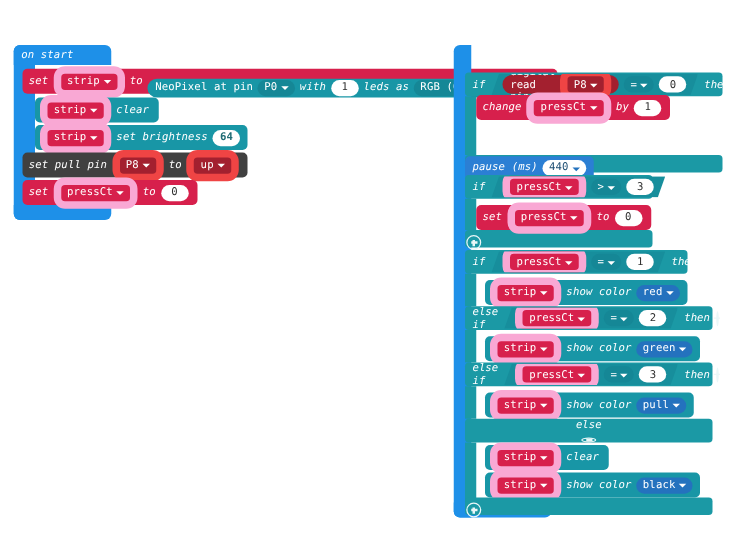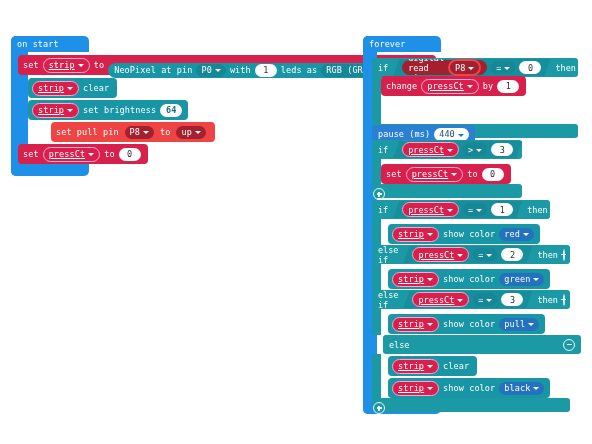--- a/index.html
+++ b/index.html
@@ -39,39 +39,39 @@
   .evt { background: #1E90E8; }
   .evt-body { background: #1E90E8; position: absolute; }
 
   .stmt {
     border-radius: 4px;
     padding: 0 5px;
     height: 19px;
     gap: 4px;
   }
   .s-red    { background: #D7204C; }
-  .s-dkred  { background: #ef4444; margin-left: 33px; }
+  .s-dkred  { background: #404040; }
   .s-teal   { background: #1896A6; }
   .s-blue   { background: #2B7FD4; }
 
-  .lbl { display: inline-block; }
+  .lbl { display: inline-block; font-style: italic; }
 
   
   .pill {
     display: inline-flex;
     align-items: center;
     gap: 3px;
     border-radius: 9px;
     padding: 0 5px;
     height: 13px;
     font-size: 8.5px;
     color: #ffffff;
   }
-  .pill-var   { background: #D7204C; border:1px solid #f9a8d4;text-decoration:underline; }
-  .pill-dkvar { background: #A3202F; border:2px solid #ef4444; }
+  .pill-var   { background: #D7204C; border:6px solid #f9a8d4; }
+  .pill-dkvar { background: #A3202F; border:6px solid #ef4444; }
   .pill-field { background: #158796; }
   .pill-blue  { background: #2472BE; justify-content: space-between; }
   .pill-lite  { background: #ffffff; color:#1f4f74; }
 
   .caret {
     display:inline-block;
     width:0;height:0;
     border-left:3px solid transparent;
     border-right:3px solid transparent;
     border-top:3.5px solid #ffffff;
@@ -243,23 +243,20 @@
     <span class="pill pill-var">
       <span>pressCt</span>
       <span class="caret"></span>
     </span>
     <span class="lbl">to</span>
     <span class="num">0</span>
   </div>
 
   <div class="evt-body" style="left:363px; top:36px; width:14px; height:378px; border-radius:5px 0 0 5px;"></div>
   <div class="evt-body" style="left:363px; top:402px; width:78px; height:12px; border-radius:0 0 5px 5px;"></div>
-  <div class="blk evt hat" style="left:363px; top:36px; width:78px; height:16px; padding-left:6px;">
-    <span class="lbl">forever</span>
-  </div>
 
   <div class="ifbar" style="left:372px; top:58px; width:206px;">
     <span class="lbl">if</span>
     <span class="hexwrap">
       <span class="bool">
         <span class="rep rep-red">
           <span>digital read pin</span>
           <span class="pill pill-dkvar">
             <span>P8</span>
             <span class="caret"></span>
@@ -416,21 +413,21 @@
       <span>strip</span>
       <span class="caret"></span>
     </span>
     <span class="lbl">show color</span>
     <span class="pill pill-blue">
       <span>pull</span>
       <span class="caret"></span>
     </span>
   </div>
 
-  <div class="ifbar" style="left:383px; top:335px; width:198px; justify-content:space-between;">
+  <div class="ifbar" style="left:372px; top:335px; width:198px; justify-content:space-between;flex-direction:column;">
     <span class="lbl">else</span>
     <span class="minus"></span>
   </div>
   <div class="ifleg" style="left:372px; top:354px; height:48px;"></div>
   <div class="blk stmt s-teal" style="left:388px; top:356px; height:20px; padding-left:4px; padding-right:8px;">
     <span class="pill pill-var">
       <span>strip</span>
       <span class="caret"></span>
     </span>
     <span class="lbl">clear</span>

